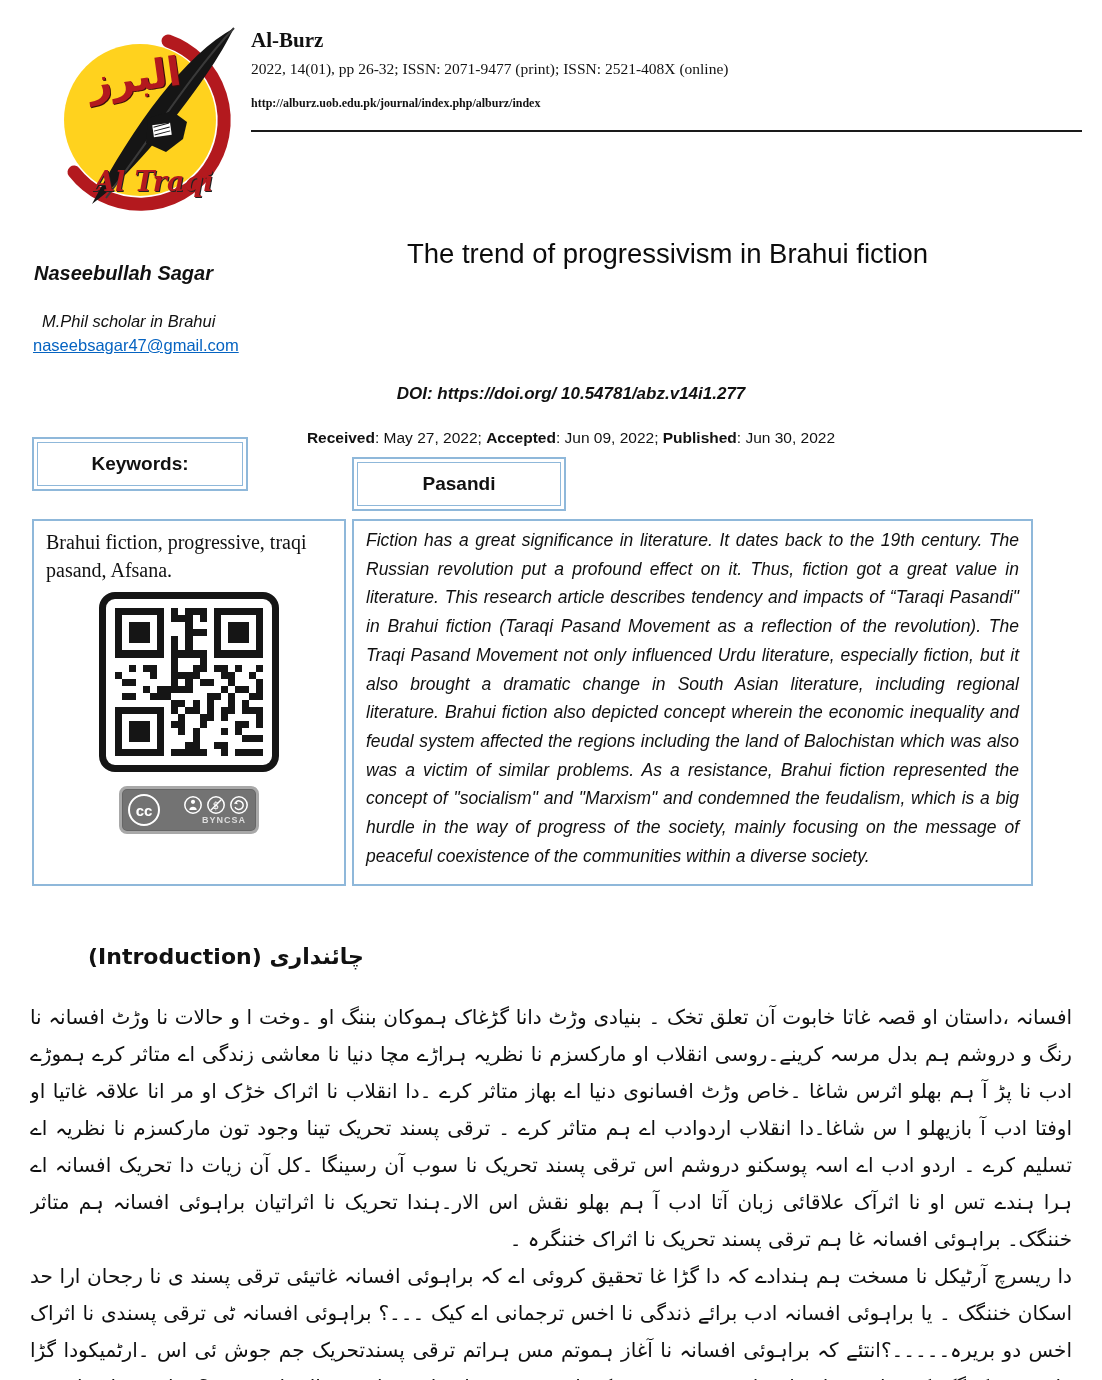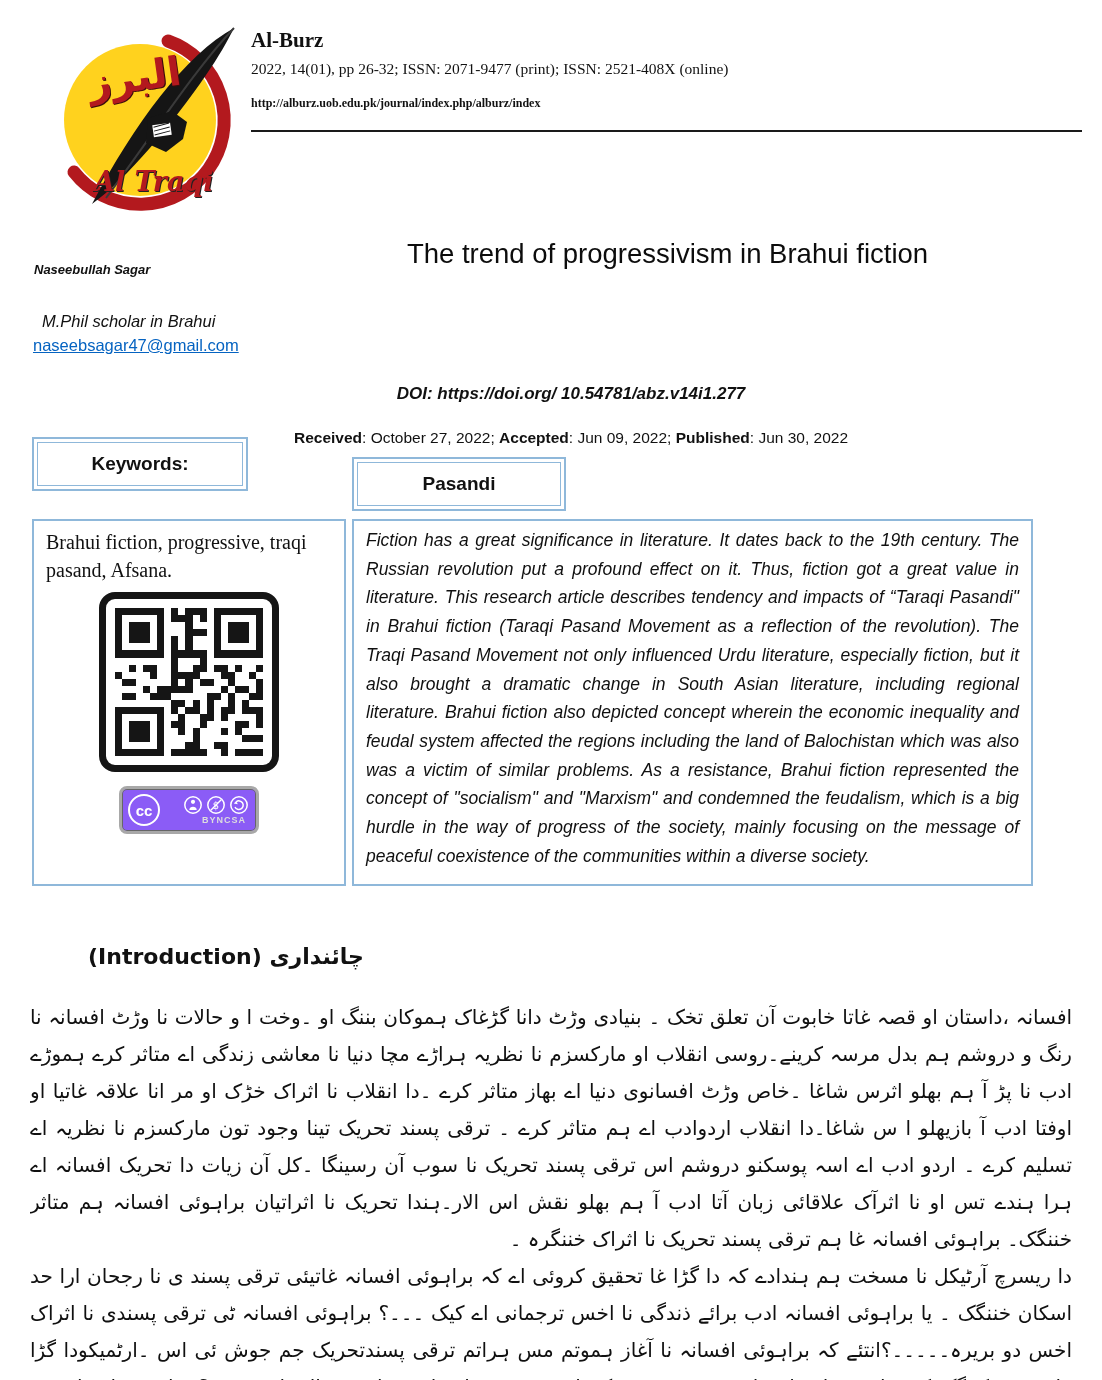--- a/index.html
+++ b/index.html
@@ -23,21 +23,21 @@
   .jurl   { position:absolute; left:251px; top:96px;  font-family:"Liberation Serif",serif; font-weight:bold; font-size:12px; }
   .hdr-rule { position:absolute; left:251px; top:130px; width:831px; border-top:2px solid #1a1a1a; }
 
   
   .title-ur { position:absolute; left:100px; top:154px; width:980px; text-align:center;
               direction:rtl; font-family:"DejaVu Sans",sans-serif; font-size:29px; color:#0c0c0c; }
   .title-en { position:absolute; left:250px; top:214px; width:835px; text-align:center;
               font-size:27.5px; color:#0c0c0c;margin-top:24px; }
 
   
-  .author-name  { position:absolute; left:34px; top:262px; font-weight:bold; font-style:italic; font-size:13px; }
+  .author-name  { position:absolute; left:34px; top:262px; font-weight:bold; font-style:italic; font-size:20px; }
   .author-aff   { position:absolute; left:42px; top:312px; font-style:italic; font-size:16.5px; }
   .author-email { position:absolute; left:33px; top:336px; font-size:16.5px; color:#0563C1; text-decoration:underline; cursor:pointer; }
 
   .doi   { position:absolute; left:40px; top:384px; width:1062px; text-align:center;
            font-weight:bold; font-style:italic; font-size:17px; }
   .dates { position:absolute; left:40px; top:429px; width:1062px; text-align:center; font-size:15.5px; }
   .dates .b { font-weight:bold; }
 
   
   .hdr-box { position:absolute; border:2px solid #8FB8DA; padding:3px; background:#fff; }
@@ -52,21 +52,21 @@
   .kw-text { align-self:stretch; font-family:"Liberation Serif",serif; font-size:20px; line-height:1.38; padding:2px 4px; }
   .qr-frame { margin-top:6px; border:7px solid #151515; border-radius:16px; padding:9px; background:#fff; }
   .qr-grid { width:148px; height:148px; display:grid;
              grid-template-rows:repeat(21,1fr); grid-template-columns:repeat(21,1fr); }
   .qr-grid div { background:#151515; }
   .scan-pill { margin-top:12px; width:186px; height:42px; background:#151515; border-radius:21px;
                display:flex; align-items:center; gap:9px; padding:0 8px; }
   .scan-icon { width:32px; height:32px; background:#fff; border-radius:50%; flex:0 0 auto;
                display:flex; align-items:center; justify-content:center; }
   .scan-label { color:#fff; font-size:20px; letter-spacing:2px; }
-  .cc-badge { margin-top:14px; width:140px; height:48px; background:#8b5cf6; border:3px solid #a8a8a8;
+  .cc-badge { margin-top:14px; width:140px; height:48px; background:#737373; border:3px solid #a8a8a8;
               border-radius:8px; box-shadow:inset 0 0 0 1px #666; display:flex; align-items:center;
               padding:3px 6px; gap:7px; }
   .cc-circle { width:32px; height:32px; border:2px solid #fff; border-radius:50%; color:#fff;
                font-weight:bold; font-size:15px; display:flex; align-items:center; justify-content:center; flex:0 0 auto; }
   .cc-right { display:flex; flex-direction:column; align-items:center; }
   .cc-letters { width:66px; display:flex; justify-content:flex-start; padding:0 3px;
                 color:#ddd; font-size:9px; font-weight:bold; letter-spacing:1px;margin-left:32px; }
 
   
   .ab-box { position:absolute; left:352px; top:519px; width:681px; height:367px;
@@ -107,21 +107,21 @@
   <div class="jurl">http://alburz.uob.edu.pk/journal/index.php/alburz/index</div>
   <div class="hdr-rule"></div>
 
   <div class="title-en">The trend of progressivism in Brahui fiction</div>
 
   <div class="author-name">Naseebullah Sagar</div>
   <div class="author-aff">M.Phil scholar in Brahui</div>
   <div class="author-email">naseebsagar47@gmail.com</div>
 
   <div class="doi">DOI: https://doi.org/ 10.54781/abz.v14i1.277</div>
-  <div class="dates"><span class="b">Received</span><span>: October 27, 2022; </span><span class="b">Accepted</span><span>: Jun 09, 2022; </span><span class="b">Published</span><span>: Jun 30, 2022</span></div>
+  <div class="dates"><span class="b">Received</span><span>: May 27, 2022; </span><span class="b">Accepted</span><span>: Jun 09, 2022; </span><span class="b">Published</span><span>: Jun 30, 2022</span></div>
 
   <div class="hdr-box kw-head">
     <div class="inner">Keywords:</div>
   </div>
   <div class="hdr-box ab-head">
     <div class="inner">Pasandi</div>
   </div>
 
   <div class="kw-box">
     <div class="kw-text">Brahui fiction, progressive, traqi pasand, Afsana.</div>

